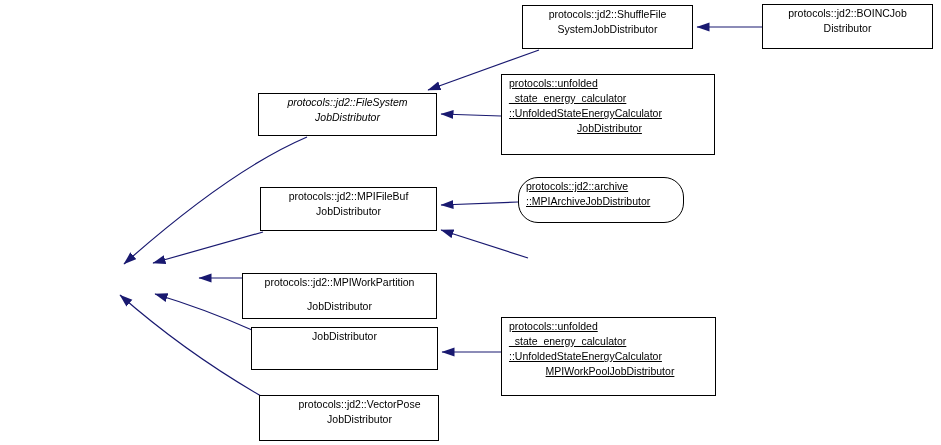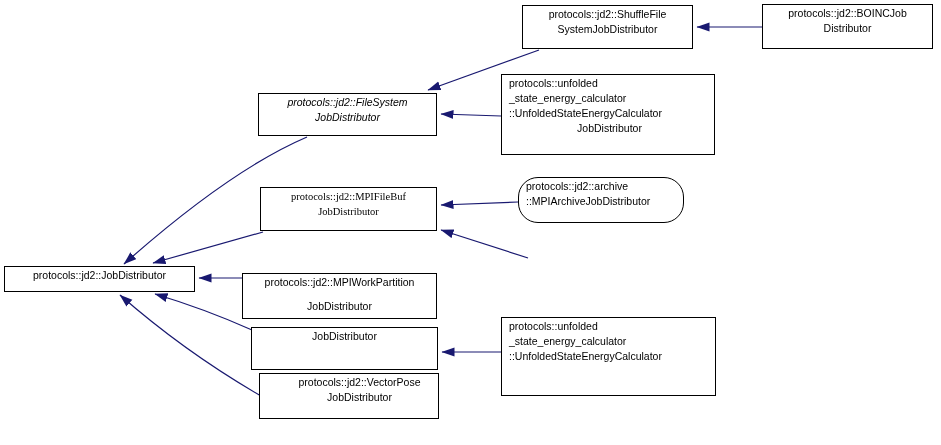--- a/index.html
+++ b/index.html
@@ -28,21 +28,21 @@
     color: #000000;
     font-size: 10.5px;
     line-height: 15px;
     display: flex;
     flex-direction: column;
     justify-content: flex-start;
     text-align: center;
     padding: 1px 3px;
     cursor: pointer;
   }
-  .node.align-left { text-align: left; padding-left: 7px; padding-right: 4px; }
+  .node.align-left { text-align: left; padding-left: 7px; padding-right: 4px; text-decoration: underline; }
   .node .line { display: block; white-space: nowrap; }
   .node .line.center-line { text-align: center; }
 </style>
 </head>
 <body>
 
 <div class="canvas">
 
   <svg class="edges" width="941" height="445" viewBox="0 0 941 445" xmlns="http://www.w3.org/2000/svg">
     <defs>
@@ -58,44 +58,41 @@
       <path d="M518,202 L441,205" marker-end="url(#arrow)"></path>
       <path d="M528,258 L441,230" marker-end="url(#arrow)"></path>
       <path d="M263,232 Q210,247 153,263" marker-end="url(#arrow)"></path>
       <path d="M242,278 L199,278" marker-end="url(#arrow)"></path>
       <path d="M252,330 Q205,309 155,294" marker-end="url(#arrow)"></path>
       <path d="M261,396 Q185,352 120,295" marker-end="url(#arrow)"></path>
       <path d="M501,352 L442,352" marker-end="url(#arrow)"></path>
     </g>
   </svg>
 
-  <div class="node" style="left:4px; top:266px; width:191px; height:26px;">
-    <span class="line">protocols::jd2::JobDistributor</span>
-  </div>
 
   <div class="node" style="left:258px; top:93px; width:179px; height:43px;font-style:italic;">
     <span class="line">protocols::jd2::FileSystem</span>
     <span class="line">JobDistributor</span>
   </div>
 
-  <div class="node" style="left:260px; top:187px; width:177px; height:44px;font-family:Liberation Serif, serif;">
+  <div class="node" style="left:260px; top:187px; width:177px; height:44px;">
     <span class="line">protocols::jd2::MPIFileBuf</span>
     <span class="line">JobDistributor</span>
   </div>
 
   <div class="node" style="left:242px; top:273px; width:195px; height:46px;gap:9px;">
     <span class="line">protocols::jd2::MPIWorkPartition</span>
     <span class="line">JobDistributor</span>
   </div>
 
   <div class="node" style="left:251px; top:327px; width:187px; height:43px;">
     <span class="line">JobDistributor</span>
   </div>
 
-  <div class="node" style="left:259px; top:373px; width:180px; height:46px;padding-left:24px;">
+  <div class="node" style="left:259px; top:395px; width:180px; height:46px;padding-left:24px;">
     <span class="line">protocols::jd2::VectorPose</span>
     <span class="line">JobDistributor</span>
   </div>
 
   <div class="node" style="left:522px; top:5px; width:171px; height:44px;">
     <span class="line">protocols::jd2::ShuffleFile</span>
     <span class="line">SystemJobDistributor</span>
   </div>
 
   <div class="node" style="left:762px; top:4px; width:171px; height:45px;">
@@ -113,15 +110,16 @@
   <div class="node align-left" style="left:518px; top:177px; width:166px; height:46px;border-radius:20px;">
     <span class="line">protocols::jd2::archive</span>
     <span class="line">::MPIArchiveJobDistributor</span>
   </div>
 
 
   <div class="node align-left" style="left:501px; top:317px; width:215px; height:79px;">
     <span class="line">protocols::unfolded</span>
     <span class="line">_state_energy_calculator</span>
     <span class="line">::UnfoldedStateEnergyCalculator</span>
+    <span class="line center-line">MPIWorkPoolJobDistributor</span>
   </div>
 
 </div>
 
 </body></html>

